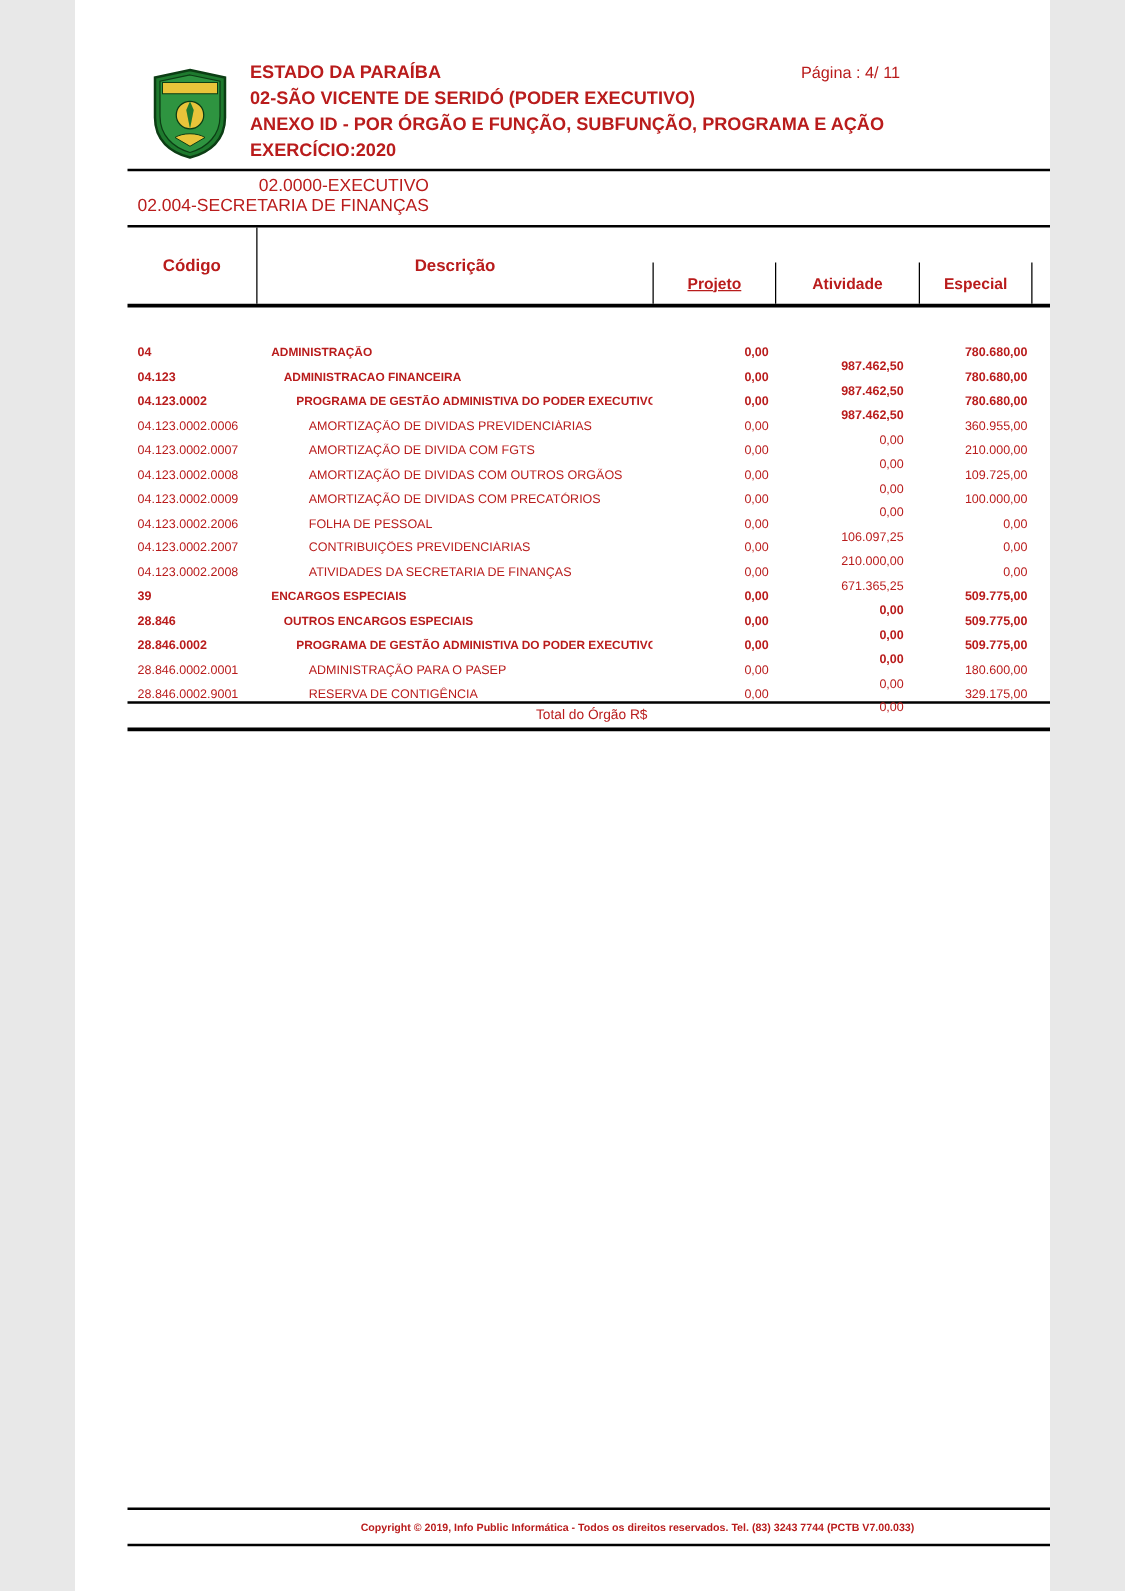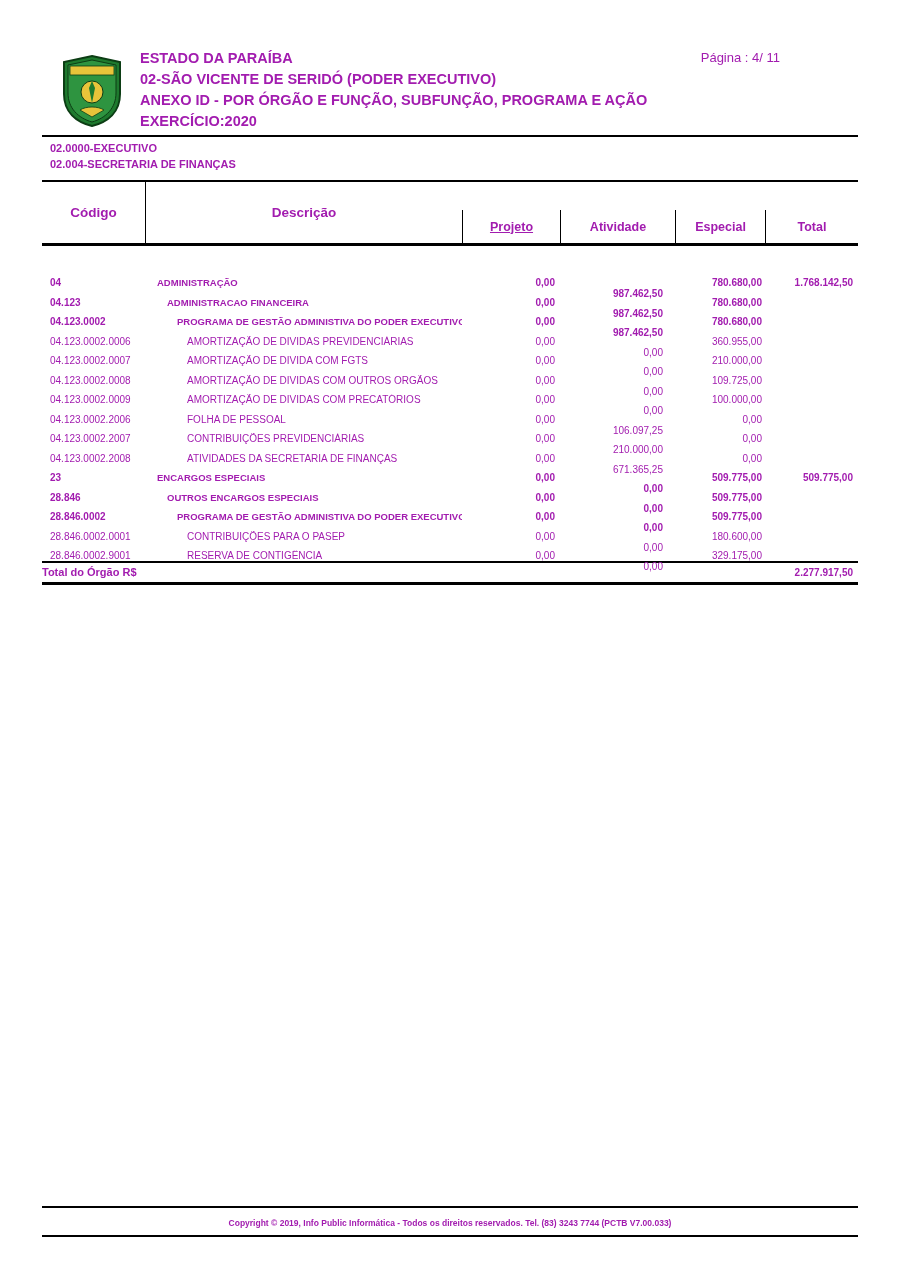--- a/index.html
+++ b/index.html
@@ -1,30 +1,30 @@
 <!DOCTYPE html>
 <html><head>
 <meta charset="utf-8">
 <style>
   html,body { margin:0; padding:0; background:#e8e8e8; }
   .page {
-    position:relative; width:900px; height:1273px; margin:0 auto;
-    background:#ffffff; color:#a21caf;
+    position:relative; width:780px; height:1273px; margin:0 auto;
+    background:#ffffff; color:#b91c1c;
     font-family:"Liberation Sans", sans-serif;
     overflow:hidden;
   }
   
   .rep-header { position:absolute; top:48px; left:58px; right:42px; }
   .logo { position:absolute; top:6px; left:2px; width:64px; height:74px; }
   .head-text { margin-left:82px; }
   .head-text .line { font-weight:bold; font-size:14.5px; line-height:21px; white-space:nowrap; }
   .page-num { position:absolute; top:2px; right:78px; font-size:13px; font-weight:normal; }
   .rule-top { position:absolute; top:135px; left:42px; width:816px; border-top:2px solid #000; }
   .org-lines { position:absolute; top:140px; left:50px; }
-  .org-lines div { font-size:11px; font-weight:bold; line-height:16px; }
+  .org-lines div { font-size:14px; font-weight:normal; line-height:16px;text-align:right; }
 
   
   .tbl { position:absolute; top:180px; left:42px; width:816px; }
   .thead {
     display:grid;
     grid-template-columns:103px 317px 98px 115px 90px 93px;
     grid-template-rows:28px 33px;
     border-top:2px solid #000; border-bottom:3px solid #000;
   }
   .th { display:flex; align-items:center; justify-content:center; font-weight:bold; }
@@ -57,21 +57,21 @@
   .l2 .c-desc { padding-left:22px; }
   .l3 .c-desc { padding-left:32px; }
   .l4 .c-desc { padding-left:42px; }
 
   .tfoot {
     display:grid;
     grid-template-columns:420px 303px 93px;
     height:19px; align-items:center; margin-top:2px;
     border-top:2px solid #000; border-bottom:3px solid #000;
   }
-  .tf-label { grid-column:1; font-weight:bold; font-size:11px; padding-right:4px; }
+  .tf-label { grid-column:1; text-align:right; font-weight:normal; font-size:11px; padding-right:4px; }
   .tf-total { grid-column:3; text-align:right; font-weight:bold; font-size:10px; padding-right:5px; }
 
   
   .copyright-block {
     position:absolute; top:1206px; left:42px; width:816px;
     border-top:2px solid #000; border-bottom:2px solid #000;
     padding:4px 0 5px 0; text-align:center;
   }
   .copyright-block span { font-size:8.5px; font-weight:bold; }
 </style>
@@ -202,21 +202,21 @@
       <div class="trow l4">
         <div class="c-code">04.123.0002.2008</div>
         <div class="c-desc">ATIVIDADES DA SECRETARIA DE FINANÇAS</div>
         <div class="c-num c-proj">0,00</div>
         <div class="c-num c-ativ">671.365,25</div>
         <div class="c-num c-esp">0,00</div>
         <div class="c-num c-tot"></div>
       </div>
 
       <div class="trow b l1">
-        <div class="c-code">23</div>
+        <div class="c-code">39</div>
         <div class="c-desc">ENCARGOS ESPECIAIS</div>
         <div class="c-num c-proj">0,00</div>
         <div class="c-num c-ativ">0,00</div>
         <div class="c-num c-esp">509.775,00</div>
         <div class="c-num c-tot">509.775,00</div>
       </div>
 
       <div class="trow b l2">
         <div class="c-code">28.846</div>
         <div class="c-desc">OUTROS ENCARGOS ESPECIAIS</div>
@@ -230,21 +230,21 @@
         <div class="c-code">28.846.0002</div>
         <div class="c-desc">PROGRAMA DE GESTÃO ADMINISTIVA DO PODER EXECUTIVO</div>
         <div class="c-num c-proj">0,00</div>
         <div class="c-num c-ativ">0,00</div>
         <div class="c-num c-esp">509.775,00</div>
         <div class="c-num c-tot"></div>
       </div>
 
       <div class="trow l4">
         <div class="c-code">28.846.0002.0001</div>
-        <div class="c-desc">CONTRIBUIÇÕES PARA O PASEP</div>
+        <div class="c-desc">ADMINISTRAÇÃO PARA O PASEP</div>
         <div class="c-num c-proj">0,00</div>
         <div class="c-num c-ativ">0,00</div>
         <div class="c-num c-esp">180.600,00</div>
         <div class="c-num c-tot"></div>
       </div>
 
       <div class="trow l4">
         <div class="c-code">28.846.0002.9001</div>
         <div class="c-desc">RESERVA DE CONTIGÊNCIA</div>
         <div class="c-num c-proj">0,00</div>

